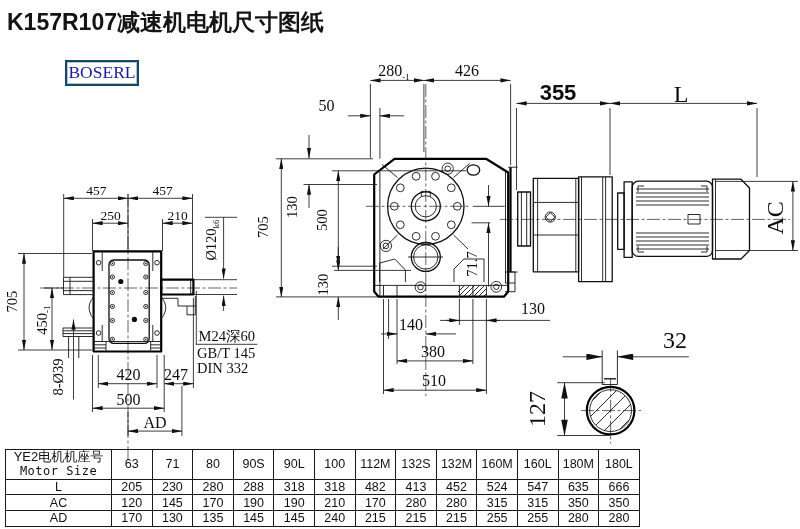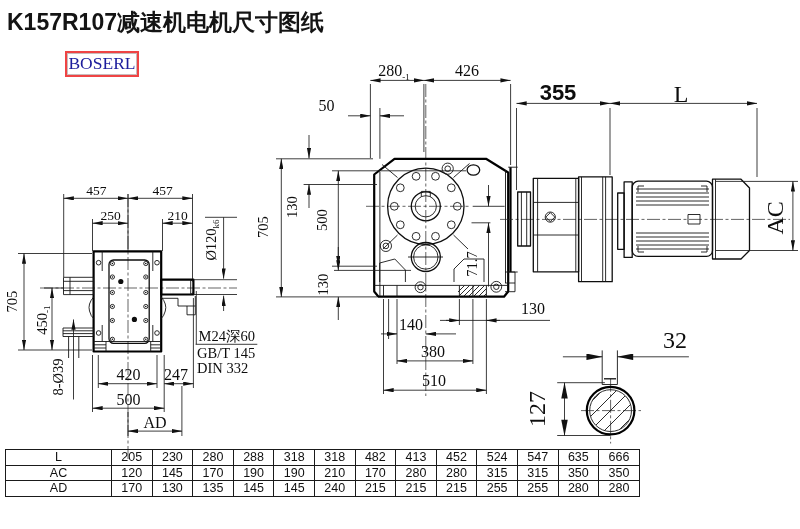--- a/index.html
+++ b/index.html
@@ -1,20 +1,20 @@
 <!DOCTYPE html>
 <html><head>
 <meta charset="utf-8">
 <style>
   html,body{margin:0;padding:0;background:#fff;}
   #page{position:relative;width:800px;height:529px;background:#fff;overflow:hidden;
         font-family:"Liberation Sans",sans-serif;}
   #title{position:absolute;left:7px;top:7px;font-family:"Liberation Sans",sans-serif;
          font-weight:bold;font-size:23px;color:#141414;letter-spacing:0px;white-space:nowrap;}
-  #logo{position:absolute;left:65px;top:51px;width:70px;height:21.5px;border:2px solid #ef4444;
+  #logo{position:absolute;left:65px;top:60px;width:70px;height:21.5px;border:2px solid #0c4a6e;
         outline:1px solid #c8bcbc;outline-offset:-3px;display:flex;align-items:center;justify-content:center;}
   #logo span{font-family:"Liberation Serif",serif;font-size:17.5px;color:#1c1c9c;line-height:1;}
   svg{position:absolute;left:0;top:0;}
   svg text{fill:#0d0d0d;font-family:"Liberation Serif",serif;}
   .b{stroke:#000;stroke-width:2.2;fill:none;stroke-linejoin:round;}
   .m{stroke:#0e0e0e;stroke-width:1.3;fill:none;stroke-linejoin:round;}
   .t{stroke:#151515;stroke-width:0.9;fill:none;stroke-linejoin:round;}
   .d{stroke:#1b1b1b;stroke-width:0.85;fill:none;}
   .cl{stroke:#222;stroke-width:0.7;fill:none;stroke-dasharray:13 2.5 3 2.5;}
   .fb{fill:#0d0d0d;stroke:none;}
@@ -464,20 +464,39 @@
 
       <line class="d" x1="557.2" y1="382.7" x2="604.9" y2="382.7"></line>
       <line class="d" x1="557.2" y1="435.5" x2="610.6" y2="435.5"></line>
       <line class="d" x1="564.5" y1="382.7" x2="564.5" y2="435.5" marker-start="url(#arrbig)" marker-end="url(#arrbig)"></line>
       <text class="txh" transform="translate(545,409) rotate(-90)" text-anchor="middle">127</text>
     </g>
   </svg>
 
   <table id="dimtable">
     <tbody id="tbody">
+        <tr class="hdr">
+          <td class="c0">
+            <div class="hcn">YE2电机机座号</div>
+            <div class="hen">Motor Size</div>
+          </td>
+          <td class="cn">63</td>
+          <td class="cn">71</td>
+          <td class="cn">80</td>
+          <td class="cn">90S</td>
+          <td class="cn">90L</td>
+          <td class="cn">100</td>
+          <td class="cn">112M</td>
+          <td class="cn">132S</td>
+          <td class="cn">132M</td>
+          <td class="cn">160M</td>
+          <td class="cn">160L</td>
+          <td class="cn">180M</td>
+          <td class="cn">180L</td>
+        </tr>
         <tr>
           <td class="c0">L</td>
           <td class="cn">205</td>
           <td class="cn">230</td>
           <td class="cn">280</td>
           <td class="cn">288</td>
           <td class="cn">318</td>
           <td class="cn">318</td>
           <td class="cn">482</td>
           <td class="cn">413</td>

